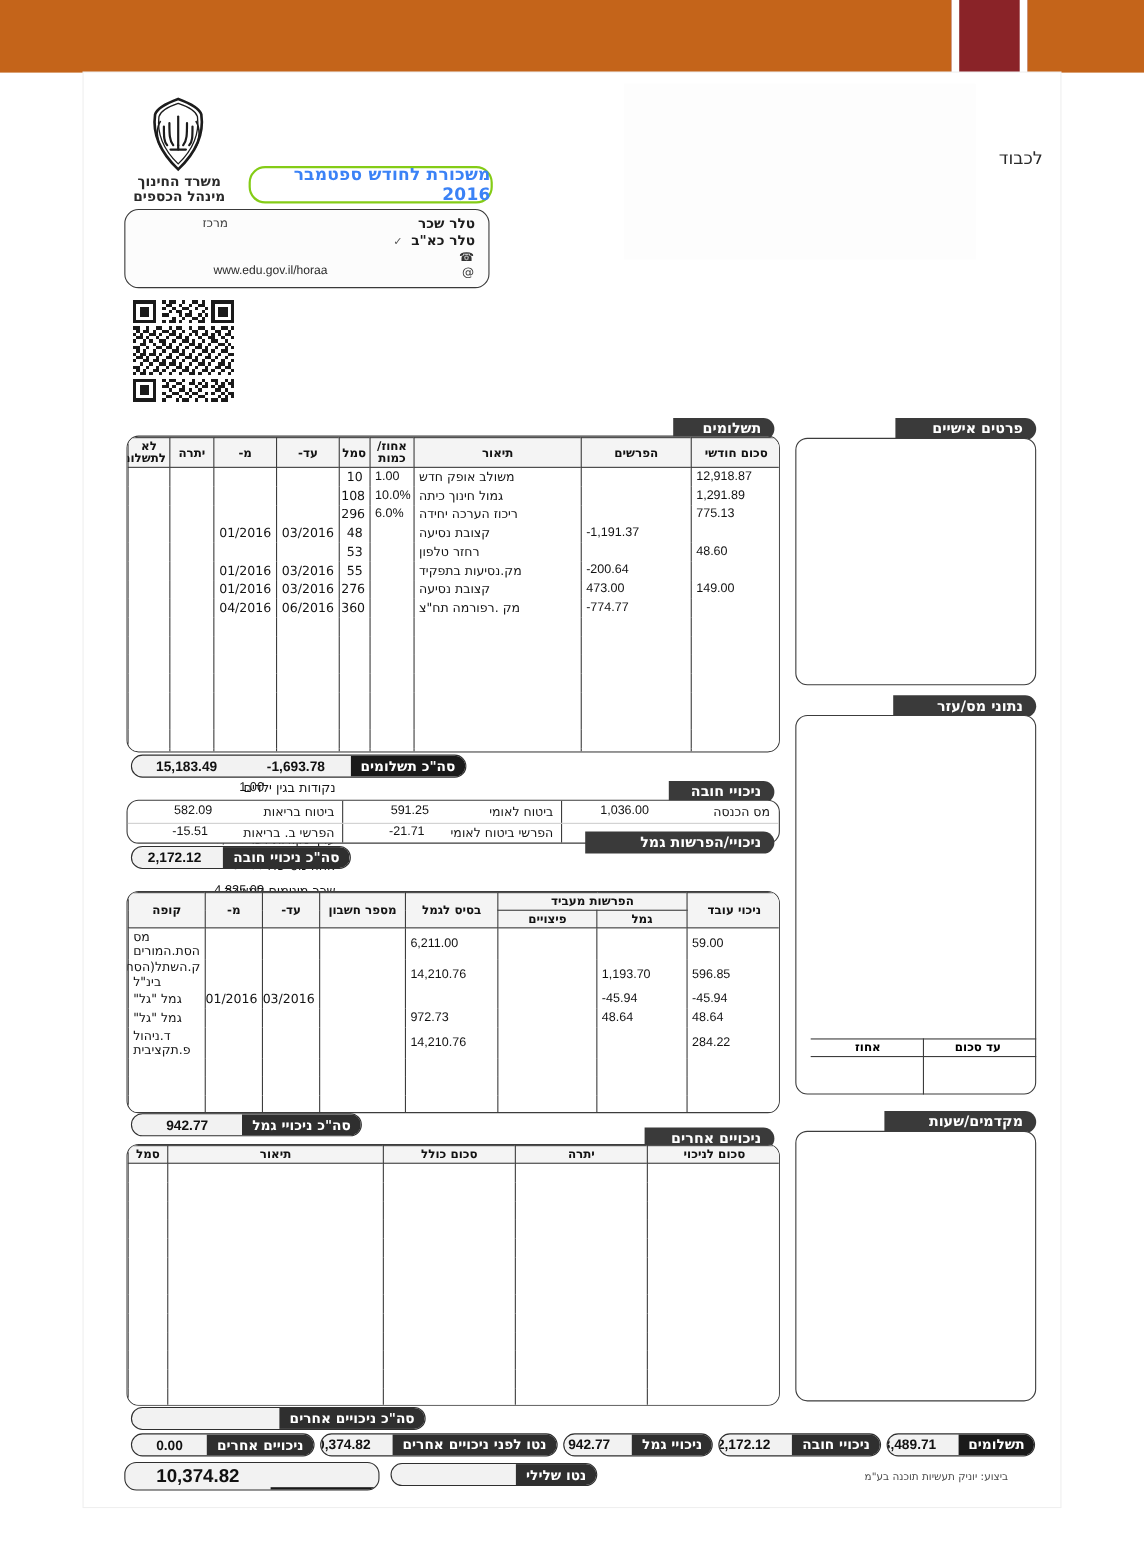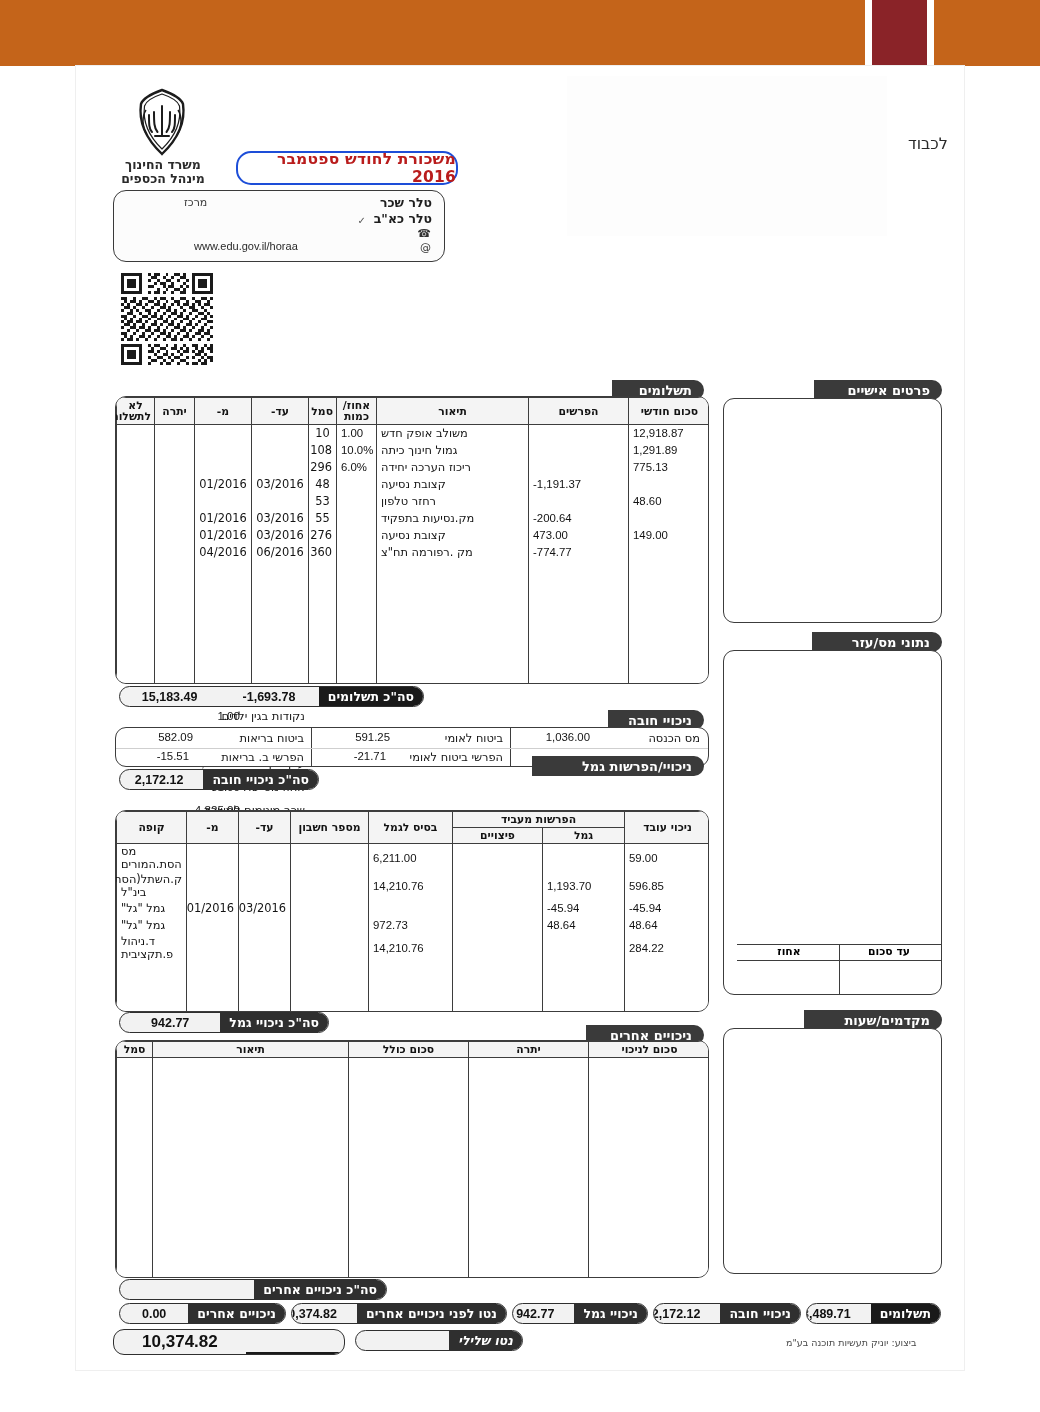--- a/index.html
+++ b/index.html
@@ -14,24 +14,24 @@
   .band-tab{position:absolute;left:865px;top:0;width:55px;height:72px;background:#8a2328;
             border-left:7px solid #fff;border-right:7px solid #fff;}
   .page{position:absolute;left:76px;top:66px;width:888px;height:1304px;background:#fff;
         box-shadow:0 0 0 1px #efefef;}
   .pageshade{position:absolute;left:896px;top:66px;width:68px;height:1304px;background:#ededed;}
 
   
   .emblem{position:absolute;left:133px;top:88px;width:58px;height:68px;}
   .ministry{position:absolute;left:108px;top:158px;width:110px;text-align:center;
             font-size:12.5px;line-height:14px;color:#2b2b2b;font-weight:600;}
-  .title-pill{position:absolute;left:236px;top:151px;width:218px;height:30px;
-              border:2px solid #1d4ed8;border-radius:15px;background:#fff;
+  .title-pill{position:absolute;left:226px;top:151px;width:218px;height:30px;
+              border:2px solid #84cc16;border-radius:15px;background:#fff;
               display:flex;align-items:center;justify-content:center;
-              font-size:15.5px;font-weight:bold;color:#b91c1c;letter-spacing:.2px;}
+              font-size:15.5px;font-weight:bold;color:#3b82f6;letter-spacing:.2px;}
   .addr-box{position:absolute;left:113px;top:190px;width:330px;height:70px;
             border:1.6px solid #3a3a3a;border-radius:13px;background:#fcfcfc;}
   .addr-box .r1{position:absolute;right:12px;top:4px;font-size:12.5px;font-weight:bold;color:#1e1e1e;}
   .addr-box .r2{position:absolute;right:12px;top:20px;font-size:12.5px;font-weight:bold;color:#1e1e1e;}
   .addr-box .tick{position:absolute;right:78px;top:24px;font-size:10px;color:#555;}
   .addr-box .ico1{position:absolute;right:13px;top:36px;font-size:11px;color:#333;}
   .addr-box .ico2{position:absolute;right:13px;top:50px;font-size:11px;color:#333;}
   .addr-box .branch{position:absolute;left:70px;top:5px;font-size:11px;color:#3a3a3a;}
   .addr-box .url{position:absolute;left:80px;top:49px;font-size:11px;color:#2a2a2a;
                  font-family:"Liberation Sans",sans-serif;direction:ltr;}
@@ -955,21 +955,21 @@
   <div class="amt">942.77</div>
 </div>
 <div class="totpill" style="left:291px;top:1303px;width:216px;">
   <div class="lab">נטו לפני ניכויים אחרים</div>
   <div class="amt">10,374.82</div>
 </div>
 <div class="totpill" style="left:119px;top:1303px;width:167px;">
   <div class="lab">ניכויים אחרים</div>
   <div class="amt">0.00</div>
 </div>
-<div class="totpill" style="left:355px;top:1330px;width:168px;font-style:italic;">
+<div class="totpill" style="left:355px;top:1330px;width:188px;">
   <div class="lab">נטו שלילי</div>
   <div class="amt"></div>
 </div>
 <div class="totpill big dark" style="left:113px;top:1329px;width:232px;">
   <div class="lab">סכום בבנק</div>
   <div class="amt">10,374.82</div>
 </div>
 
 <div class="footnote">ביצוע: יוניק תעשיות תוכנה בע"מ</div>
 

